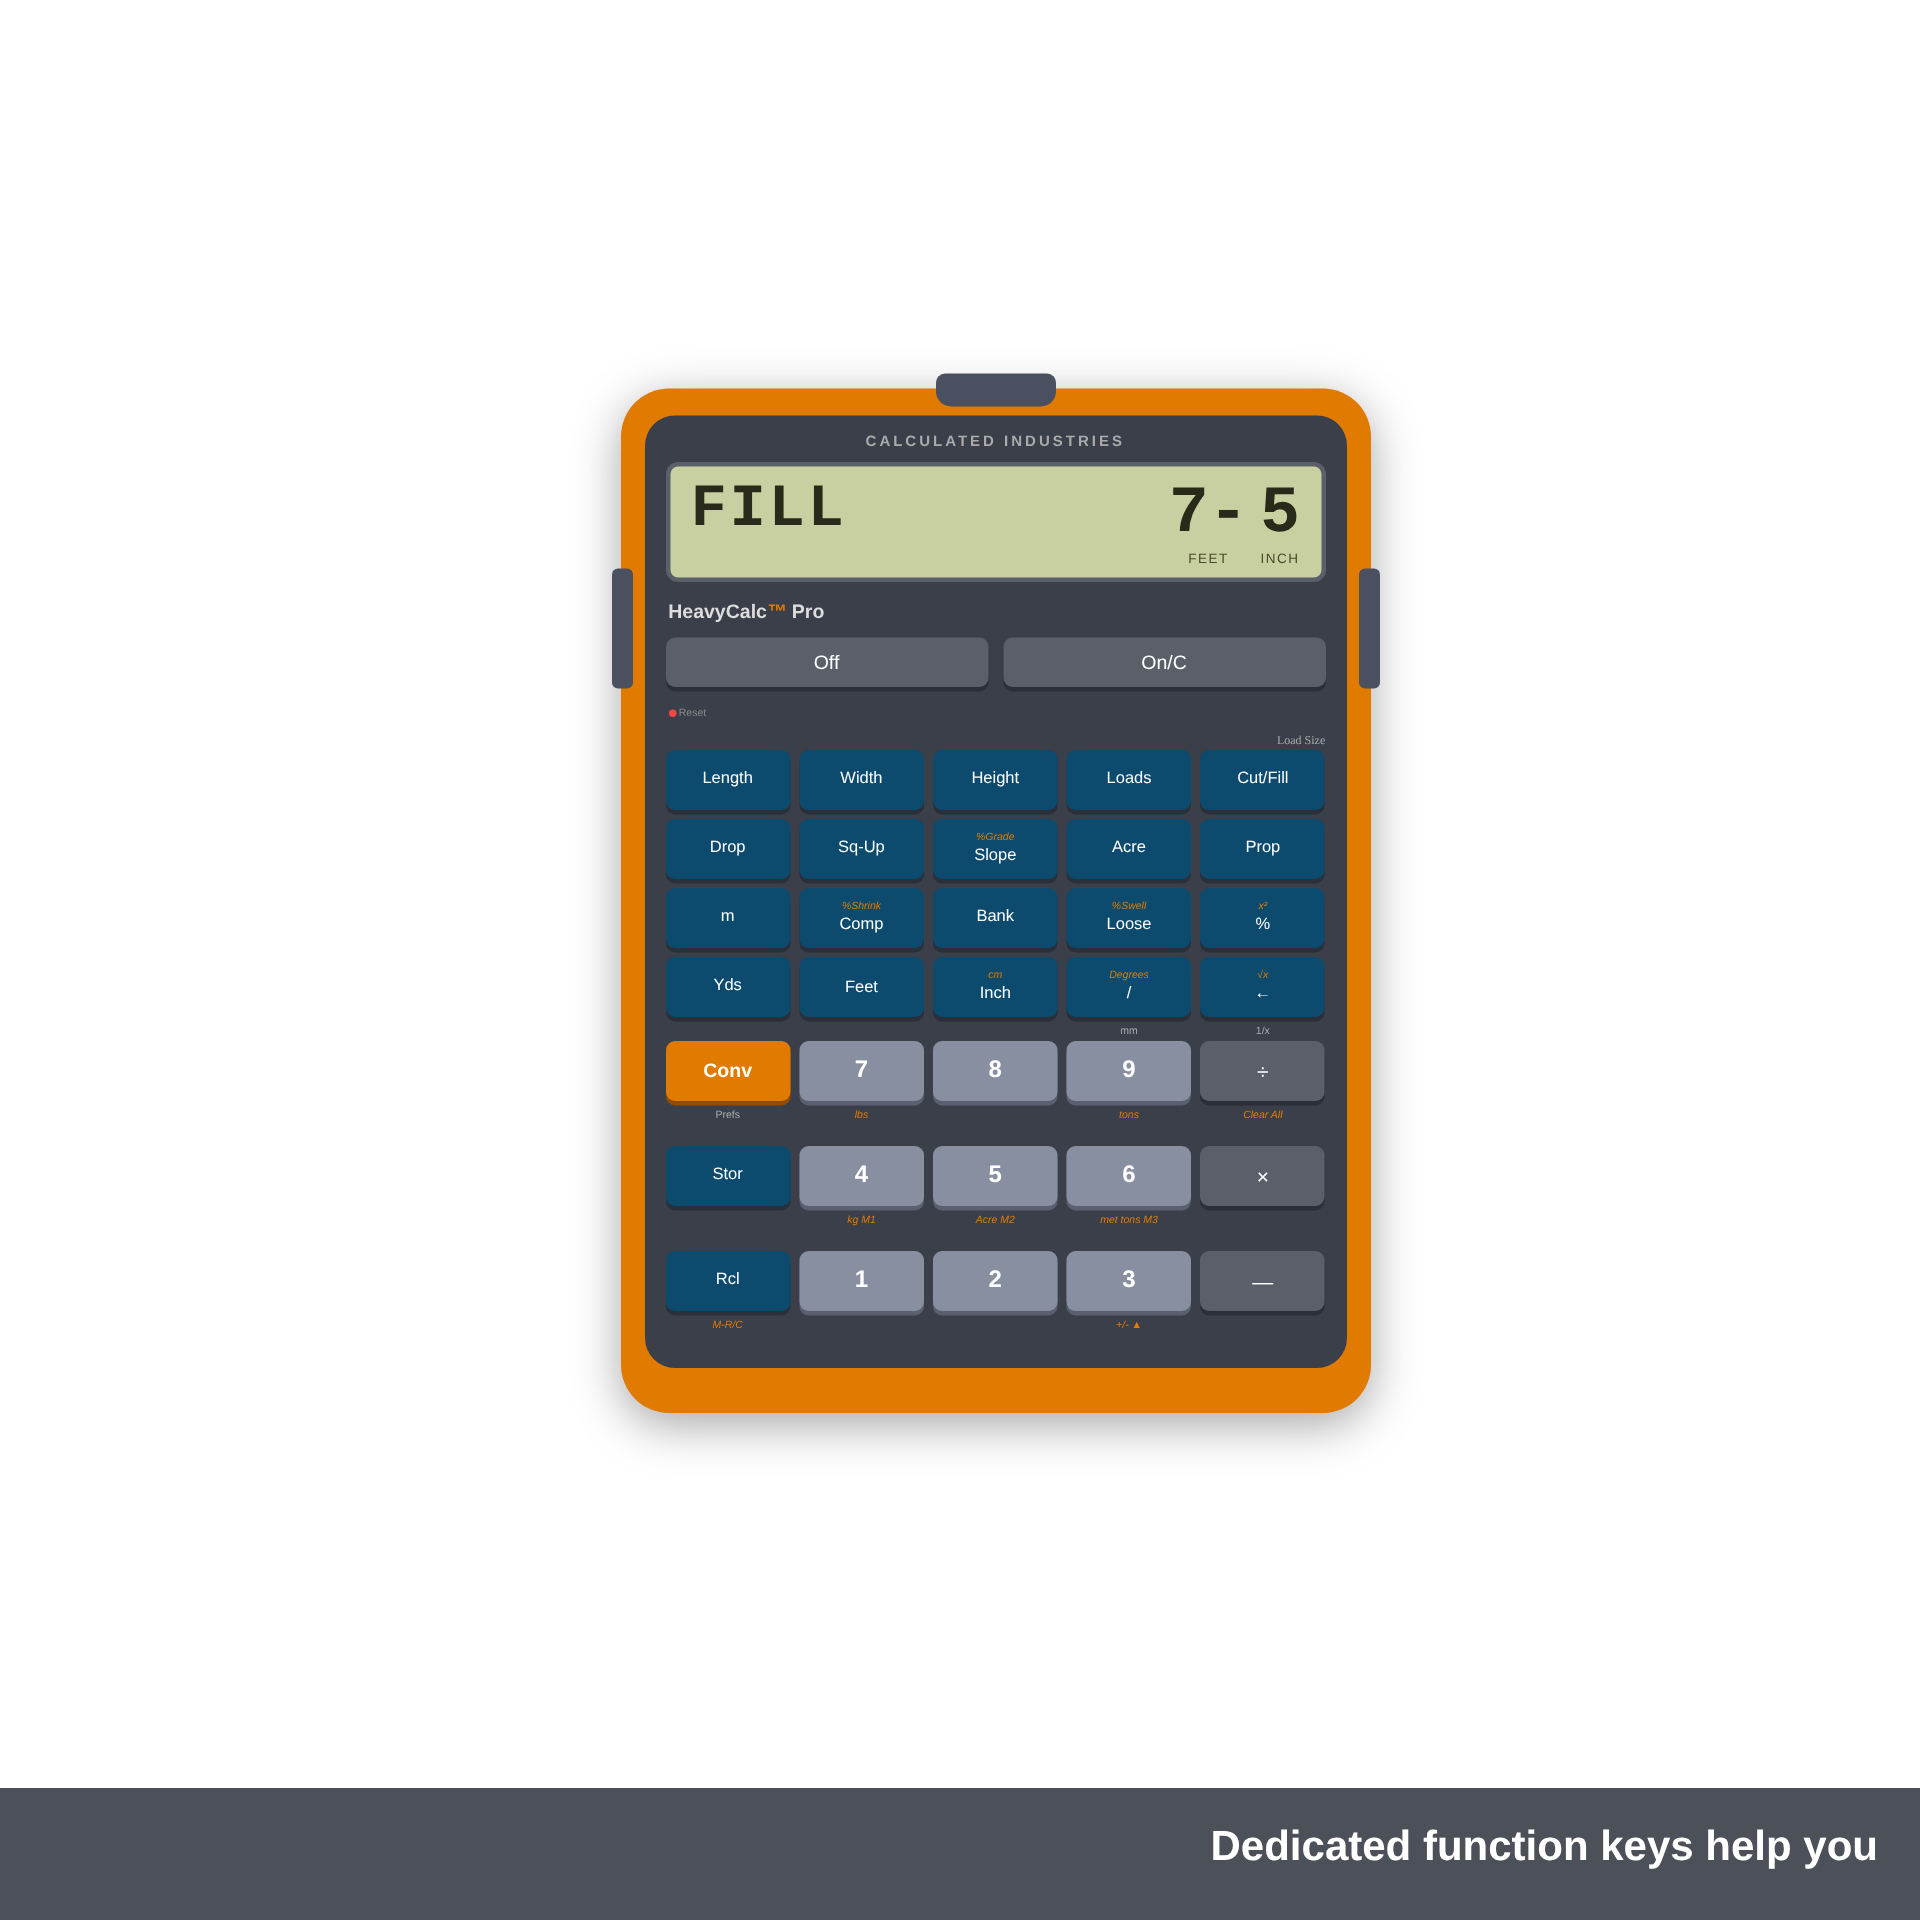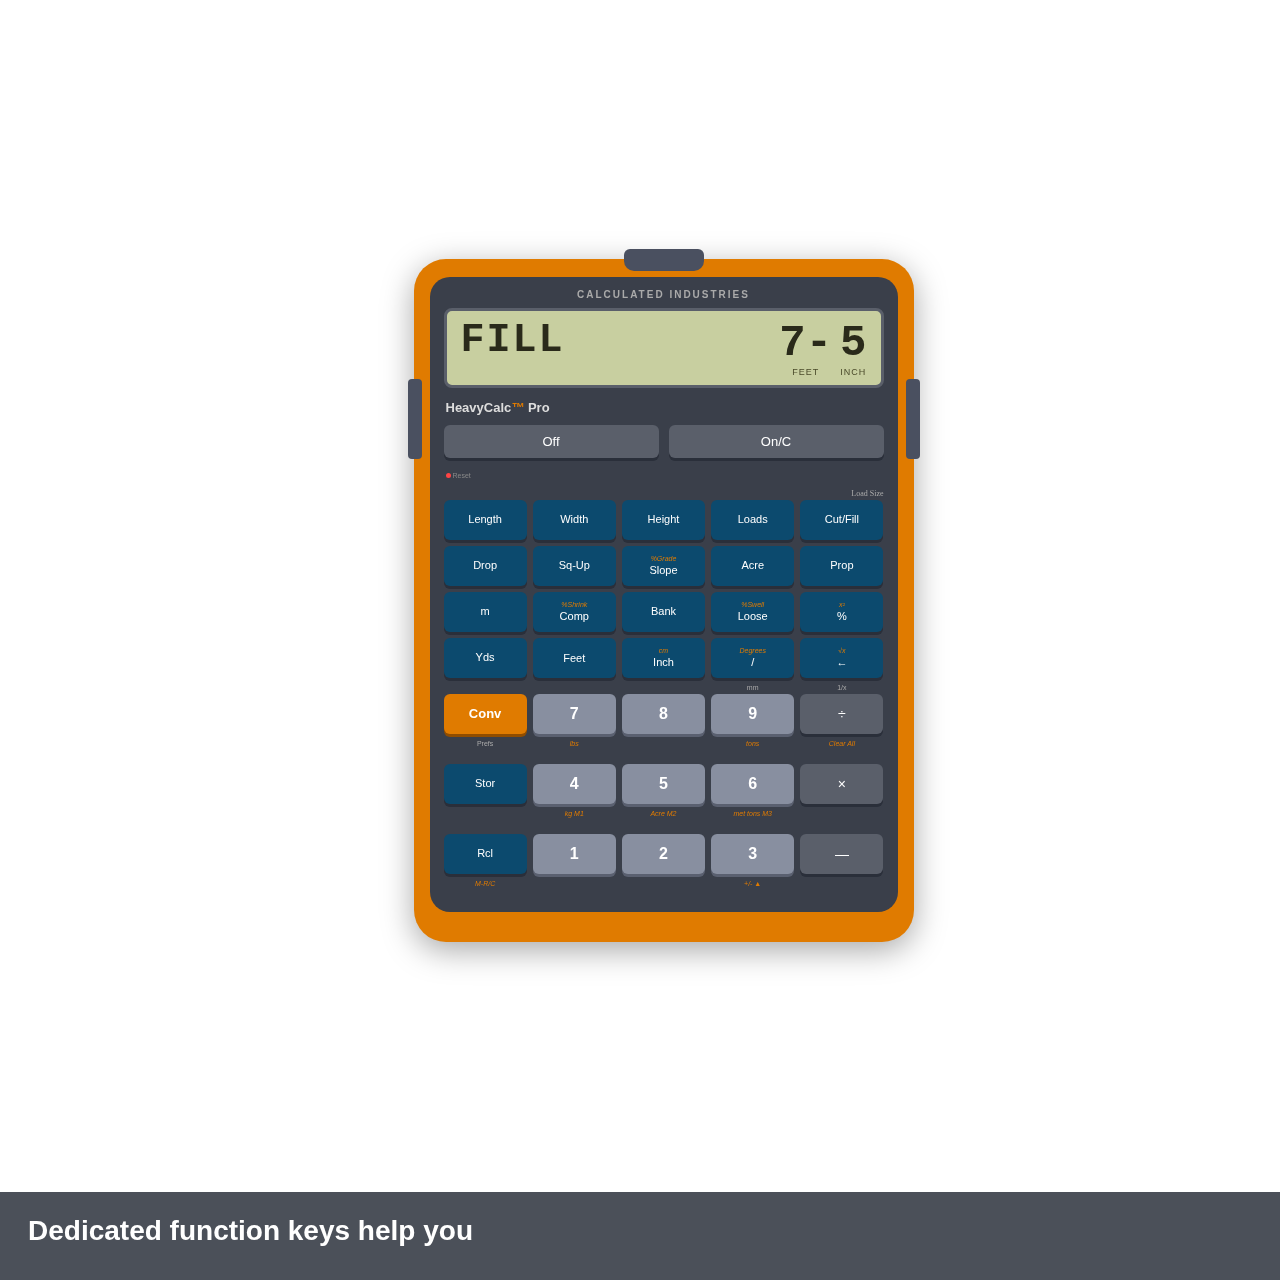--- a/index.html
+++ b/index.html
@@ -245,20 +245,21 @@
     }
 
     
     .bottom-banner {
       position: absolute;
       bottom: 0;
       left: 0;
       right: 0;
       background: rgba(60, 65, 75, 0.92);
       padding: 22px 28px 28px 28px;
+      text-align: right;
     }
 
     .banner-title {
       font-size: 28px;
       font-weight: 900;
       color: #ffffff;
       line-height: 1.2;
       margin-bottom: 4px;
     }
 

